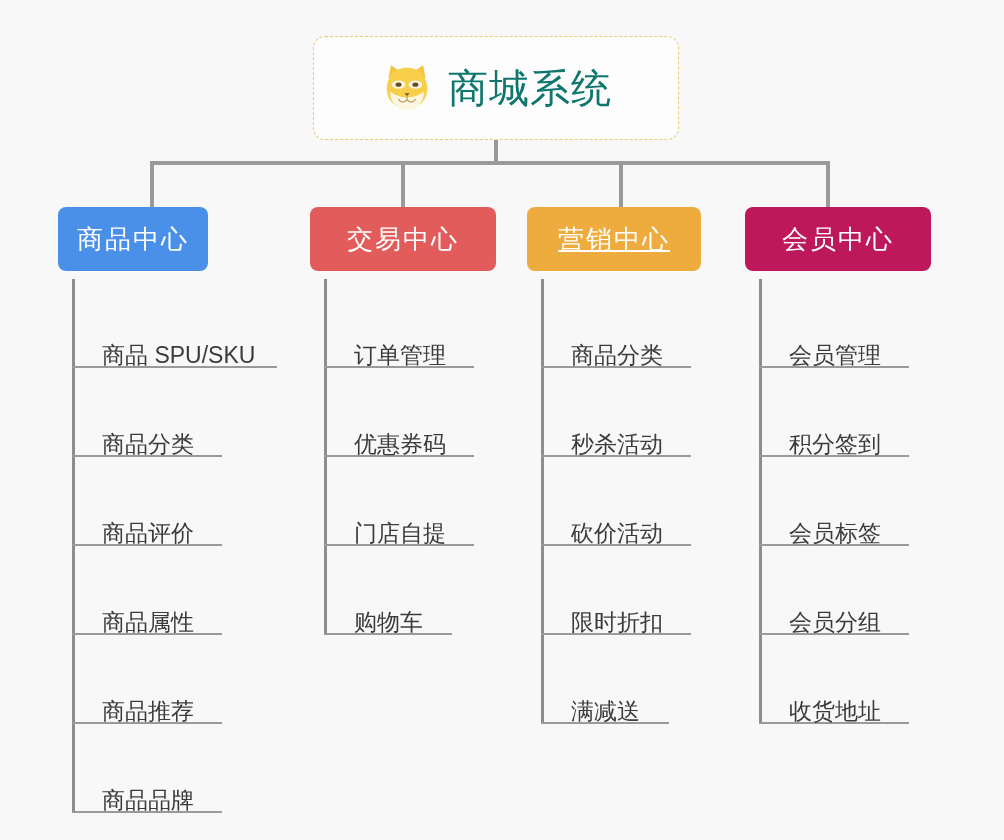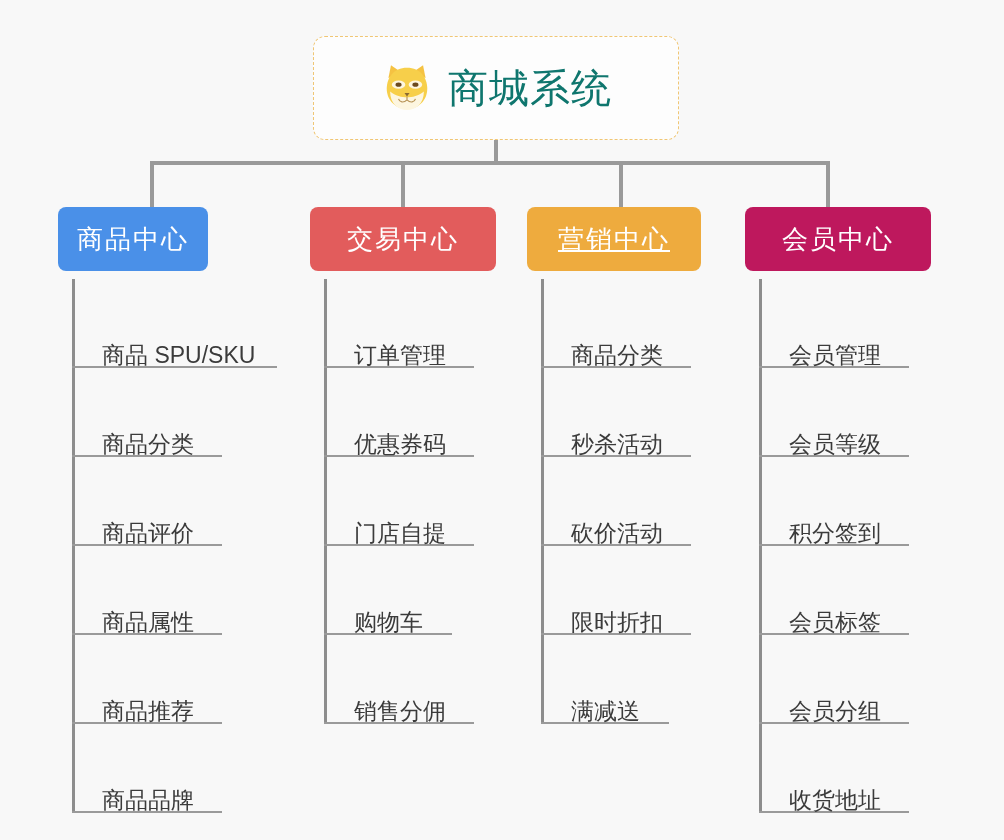--- a/index.html
+++ b/index.html
@@ -230,24 +230,20 @@
           <span class="leaf-underline" style="width: 150px;"></span>
         </div>
         <div class="leaf-item">
           <span class="leaf-label">门店自提</span>
           <span class="leaf-underline" style="width: 150px;"></span>
         </div>
         <div class="leaf-item">
           <span class="leaf-label">购物车</span>
           <span class="leaf-underline" style="width: 128px;"></span>
         </div>
-        <div class="leaf-item">
-          <span class="leaf-label">销售分佣</span>
-          <span class="leaf-underline" style="width: 150px;"></span>
-        </div>
       </div>
     </div>
 
     <div class="column col2">
       <div class="cat-header" style="background: rgb(238, 171, 62);">
         <span>营销中心</span>
       </div>
       <div class="leaf-list">
         <div class="leaf-spine"></div>
         <div class="leaf-item">
@@ -277,24 +273,20 @@
       <div class="cat-header" style="background: #be185d;">
         <span>会员中心</span>
       </div>
       <div class="leaf-list">
         <div class="leaf-spine"></div>
         <div class="leaf-item">
           <span class="leaf-label">会员管理</span>
           <span class="leaf-underline" style="width: 150px;"></span>
         </div>
         <div class="leaf-item">
-          <span class="leaf-label">会员等级</span>
-          <span class="leaf-underline" style="width: 150px;"></span>
-        </div>
-        <div class="leaf-item">
           <span class="leaf-label">积分签到</span>
           <span class="leaf-underline" style="width: 150px;"></span>
         </div>
         <div class="leaf-item">
           <span class="leaf-label">会员标签</span>
           <span class="leaf-underline" style="width: 150px;"></span>
         </div>
         <div class="leaf-item">
           <span class="leaf-label">会员分组</span>
           <span class="leaf-underline" style="width: 150px;"></span>

